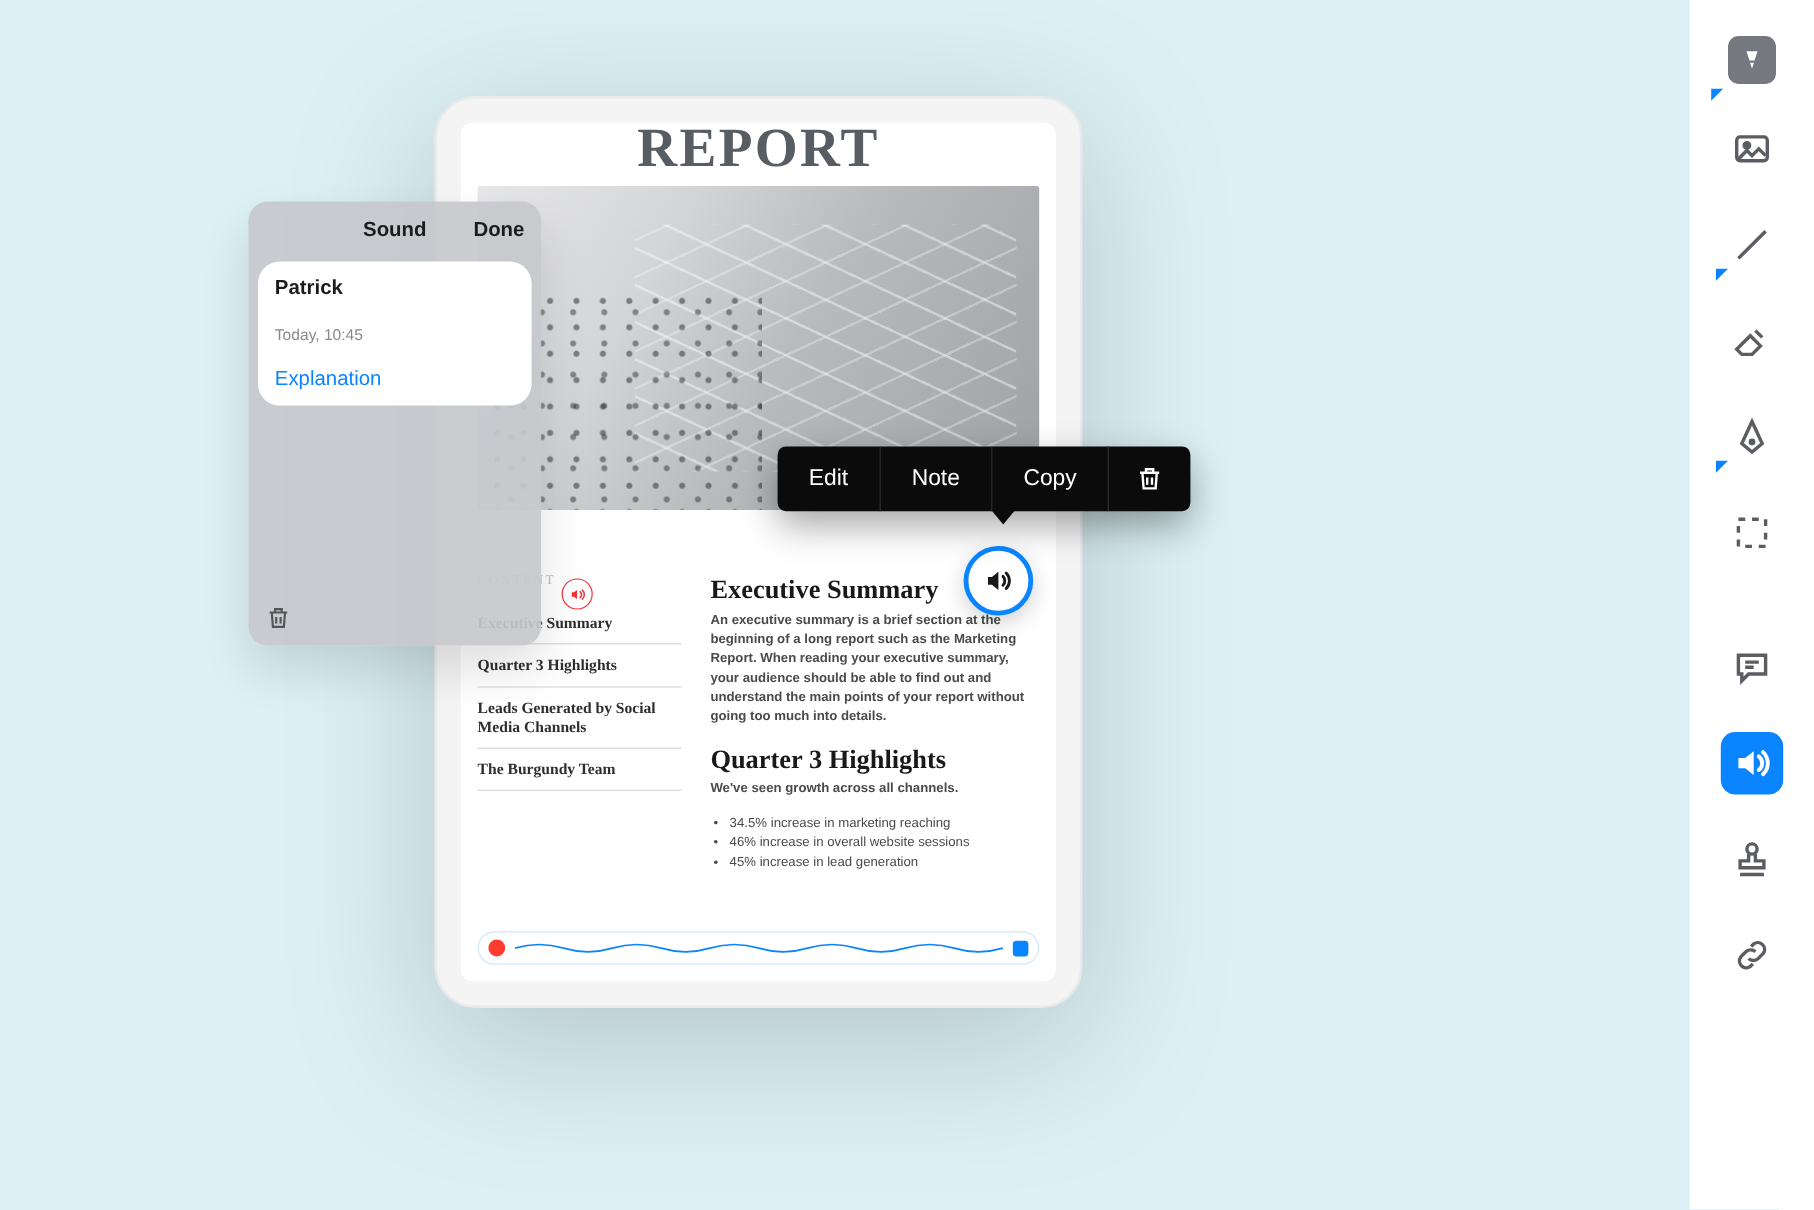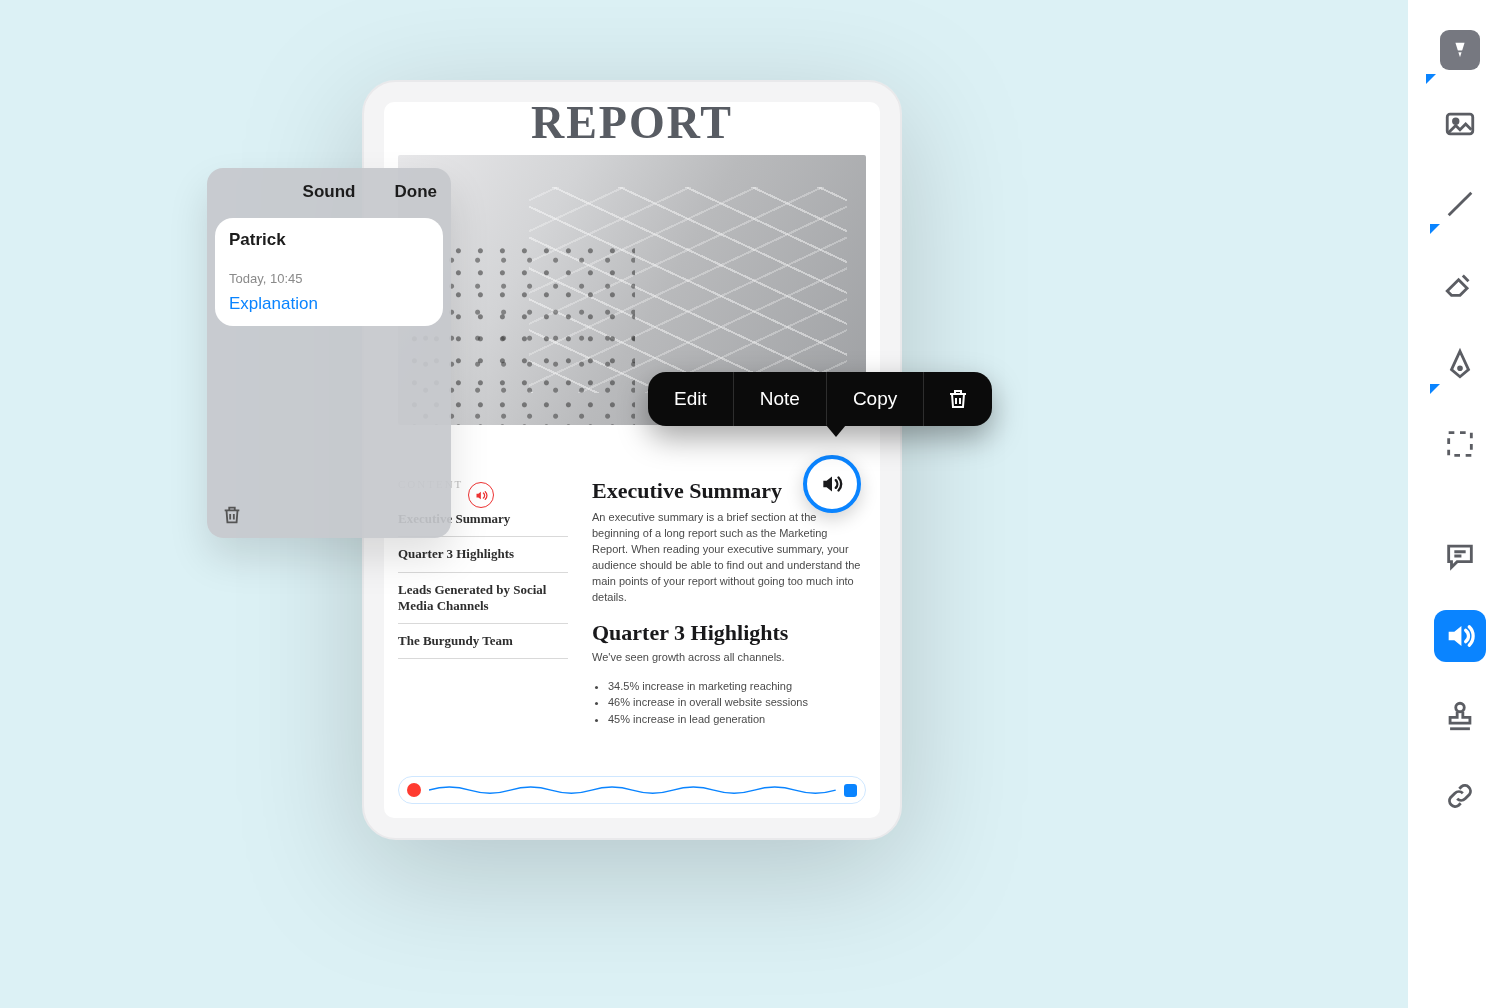--- a/index.html
+++ b/index.html
@@ -101,21 +101,21 @@
     font-size:11px;letter-spacing:2px;color:#bfbfbf;margin-bottom:12px;
   }
   .toc-item{
     font-size:13px;font-weight:700;color:#2e2e2e;
     padding:9px 0;border-bottom:1px solid #d9d9d9;line-height:1.25;
   }
 
   .article{flex:1;color:#4a4a4a;}
   .h2{font-family:"Times New Roman",Georgia,serif;font-weight:700;color:#19191b;}
   .article .h2:first-child{font-size:22px;margin:0 0 6px 0;}
-  .article p{font-size:11px;line-height:1.45;margin:0 0 12px;}
+  .article p{font-size:11px;line-height:1.45;margin:0 0 12px;font-weight:bold;}
   .article .h2.second{font-size:22px;margin:14px 0 4px 0;}
   .article ul{margin:4px 0 0 16px;padding:0;}
   .article li{font-size:11px;line-height:1.5;}
 
   
   .audio-strip{
     position:absolute;left:14px;right:14px;bottom:14px;height:28px;
     border:1px solid #cfe7ff;border-radius:14px;
     display:flex;align-items:center;justify-content:space-between;
     padding:0 8px;
@@ -145,21 +145,21 @@
   .blue-sound .inner{
     width:40px;height:40px;border-radius:50%;
     display:flex;align-items:center;justify-content:center;
     color:#19191b;
   }
   .blue-sound svg{width:26px;height:26px;}
 
   
   .action-menu{
     position:absolute;left:648px;top:372px;
-    height:54px;background:var(--black);border-radius:18px;
+    height:54px;background:var(--black);border-radius:7px;
     display:flex;align-items:stretch;color:#fff;
     box-shadow:0 12px 30px rgba(0,0,0,.35);
   }
   .action-menu .item{
     display:flex;align-items:center;justify-content:center;
     padding:0 26px;font-size:19px;cursor:pointer;
     border-right:1px solid #2e2e2e;
   }
   .action-menu .item:last-child{border-right:none;padding:0 22px;}
   .action-menu svg{width:24px;height:24px;}
@@ -184,21 +184,21 @@
   .popover .done{
     position:absolute;right:14px;top:0;height:48px;display:flex;align-items:center;
     font-weight:600;font-size:17px;color:#1c1c1c;cursor:pointer;
   }
   .note-card{
     margin:2px 8px 8px;background:#fff;border-radius:18px;
     padding:12px 14px 12px;
   }
   .note-card .author{font-weight:700;font-size:17px;color:#1c1c1c;}
   .note-card .time{font-size:13px;color:#8a8a8a;margin-top:21px;}
-  .note-card .link{color:var(--accent);font-size:17px;margin-top:8px;}
+  .note-card .link{color:var(--accent);font-size:17px;margin-top:20px;}
   .popover .trash{
     position:absolute;left:14px;bottom:12px;width:22px;height:22px;color:#555;cursor:pointer;
   }
   .popover .trash svg{width:22px;height:22px;}
 </style>
 </head>
 <body>
 
 <div class="toolbar">
 

